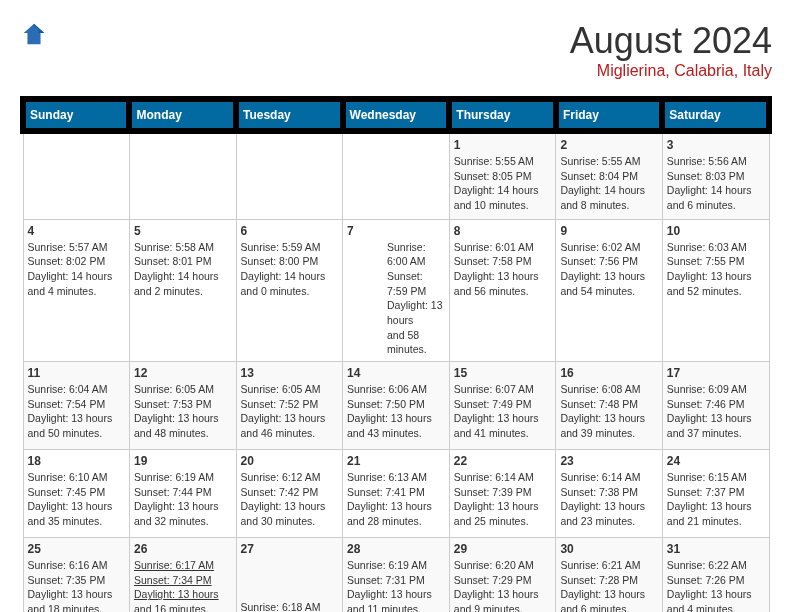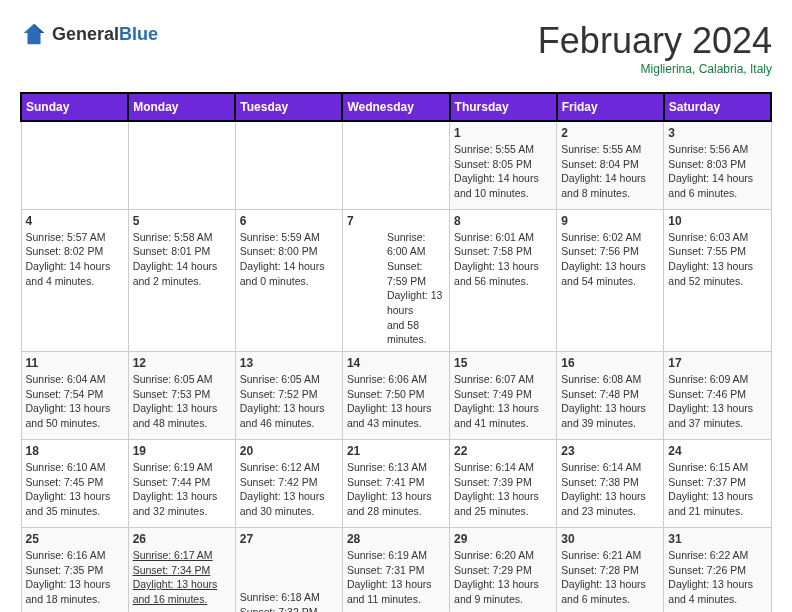--- a/index.html
+++ b/index.html
@@ -27,36 +27,36 @@
     }
     .title-block {
       text-align: right;
     }
     .month-title {
       font-size: 36px;
       font-weight: normal;
       color: #333;
     }
     .location-title {
-      font-size: 12px;
-      color: #15803d;
+      font-size: 16px;
+      color: #b91c1c;
     }
     .calendar {
       width: 100%;
       border-collapse: collapse;
       font-size: 11px;
     }
     .calendar thead th {
-      background: #6d28d9;
+      background: #0369a1;
       color: #fff;
       padding: 6px 4px;
       text-align: left;
       font-weight: bold;
       font-size: 12px;
-      border: 2px solid #000000;
+      border: 6px solid #000000;
     }
     .calendar tbody td {
       border: 1px solid #ccc;
       vertical-align: top;
       padding: 4px;
       width: 107px;
       height: 88px;
       background: #fff;
     }
     .calendar tbody tr:nth-child(odd) td {
@@ -79,28 +79,23 @@
   </style>
 </head>
 <body>
 
 <div class="header">
   <div class="logo">
     <svg class="logo-icon" viewBox="0 0 30 30" xmlns="http://www.w3.org/2000/svg">
       <polygon points="15,4 26,14 22,14 22,26 8,26 8,14 4,14" fill="#2a6db5"></polygon>
       <polygon points="15,4 26,14 20,14 20,10 15,6" fill="#1a5a9a"></polygon>
     </svg>
-    <div>
-      <div>
-        <span style="font-size:18px;font-weight:bold;color:#333;">General</span><span style="font-size:18px;font-weight:bold;color:#2a6db5;">Blue</span>
-      </div>
-    </div>
   </div>
   <div class="title-block">
-    <div class="month-title">February 2024</div>
+    <div class="month-title">August 2024</div>
     <div class="location-title">Miglierina, Calabria, Italy</div>
   </div>
 </div>
 
 <table class="calendar">
   <thead>
     <tr>
     <th>Sunday</th>
         <th>Monday</th>
         <th>Tuesday</th>

